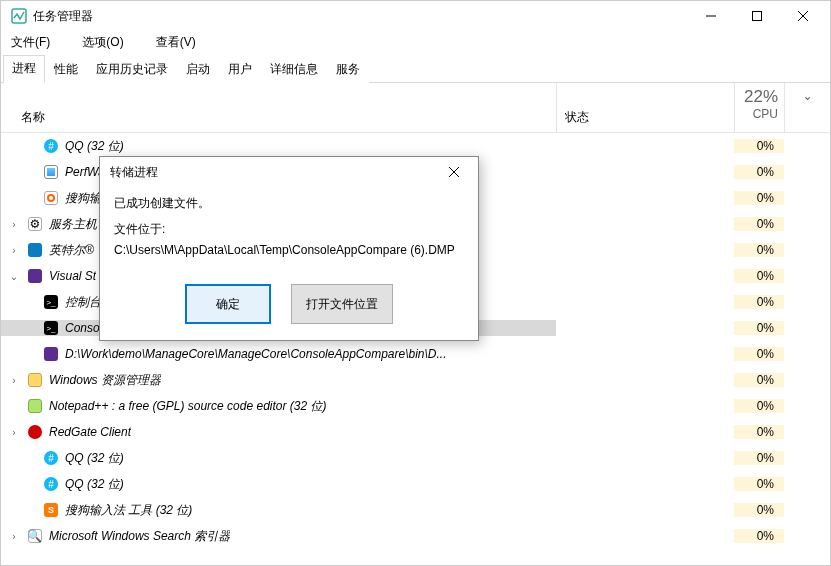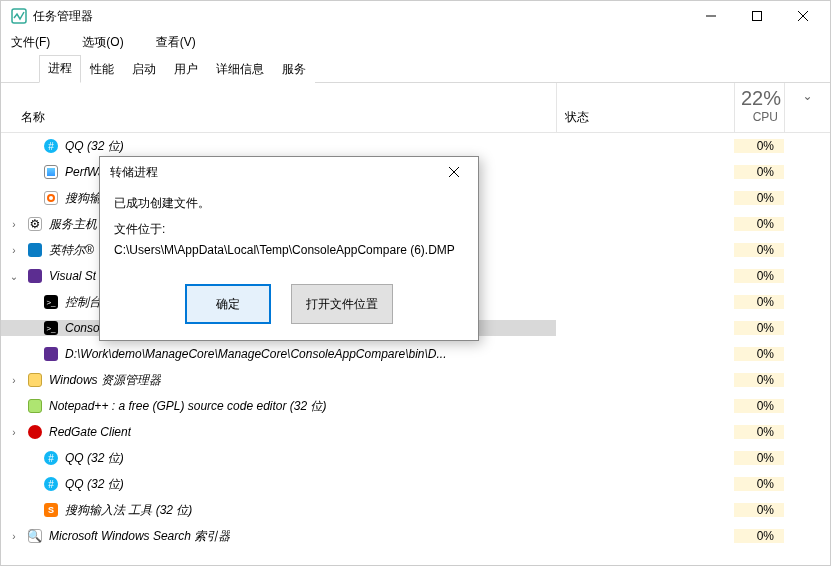--- a/index.html
+++ b/index.html
@@ -14,28 +14,28 @@
   .win-btn { width: 46px; height: 30px; display: flex; align-items: center; justify-content: center; color: #444; }
   .win-btn svg { width: 10px; height: 10px; }
 
   
   .menubar { display: flex; align-items: center; height: 22px; padding: 0 4px; gap: 20px; }
   .menu-item { padding: 2px 6px; }
 
   
   .tabbar { display: flex; align-items: flex-end; height: 28px; border-bottom: 1px solid #d9d9d9; padding-left: 2px; margin-top: 2px; }
   .tab { padding: 4px 8px 5px 8px; border: 1px solid transparent; border-bottom: none; position: relative; top: 1px; background: #fff; }
-  .tab.active { border-color: #d9d9d9; border-bottom: 1px solid #fff; margin-left: 36px; }
+  .tab.active { border-color: #d9d9d9; border-bottom: 1px solid #fff; }
 
   
   .cols { display: flex; align-items: stretch; border-bottom: 1px solid #e5e5e5; }
   .col-name { flex: 1; padding: 26px 8px 6px 20px; }
   .col-status { width: 178px; border-left: 1px solid #e5e5e5; padding: 26px 8px 6px 8px; }
   .col-cpu { width: 50px; border-left: 1px solid #e5e5e5; text-align: right; padding: 4px 6px 6px 6px; }
-  .col-cpu .pct { font-size: 20px; color: #666; }
+  .col-cpu .pct { font-size: 17px; color: #666; }
   .col-cpu .lbl { color: #666; }
   .col-expand { width: 46px; border-left: 1px solid #e5e5e5; display:flex; align-items:flex-start; justify-content:center; padding-top:6px; color:#666;}
 
   
   .rows { }
   .row { display: flex; align-items: center; height: 26px; }
   .row .name-cell { flex: 1; display: flex; align-items: center; padding-left: 6px; overflow: hidden; white-space: nowrap; text-overflow: ellipsis; }
   .row .status-cell { width: 178px; }
   .row .cpu-cell  { width: 50px; text-align: right; padding-right: 10px; background: #fff6d9; }
   .row .ext-cell  { width: 46px; background: #ffe9a8; }
@@ -94,20 +94,21 @@
 
   <div class="menubar">
     <span class="menu-item">文件(F)</span>
     <span class="menu-item">选项(O)</span>
     <span class="menu-item">查看(V)</span>
   </div>
 
   <div class="tabbar">
     <div class="tab active">进程</div>
     <div class="tab">性能</div>
+    <div class="tab">应用历史记录</div>
     <div class="tab">启动</div>
     <div class="tab">用户</div>
     <div class="tab">详细信息</div>
     <div class="tab">服务</div>
   </div>
 
   <div class="cols">
     <div class="col-name">名称</div>
     <div class="col-status">状态</div>
     <div class="col-cpu">

